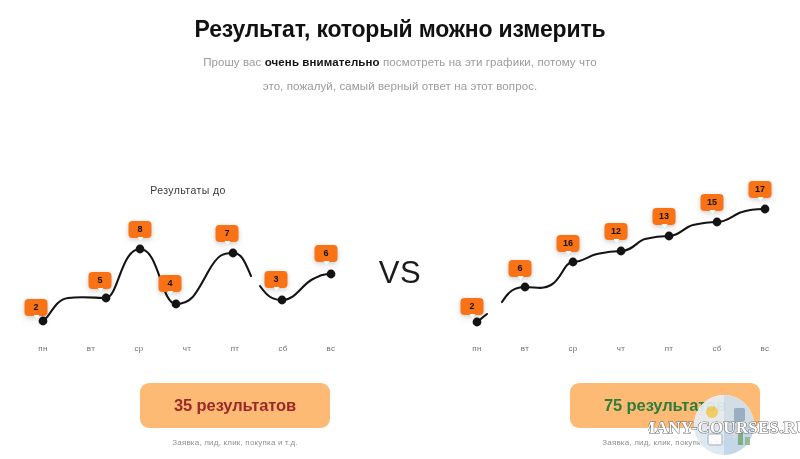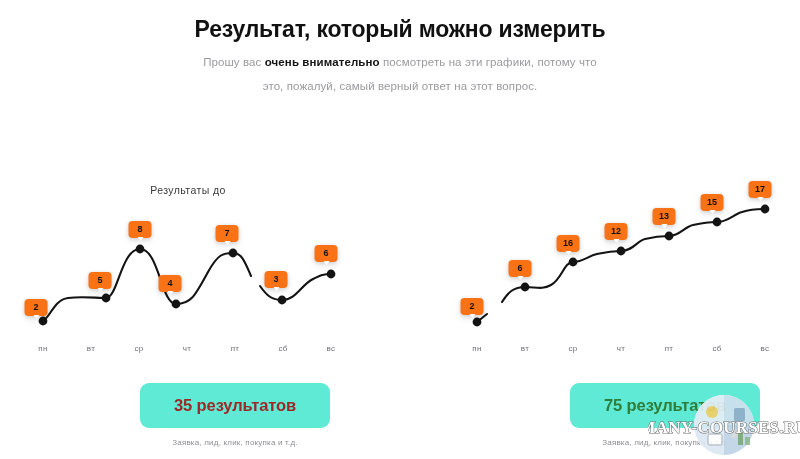--- a/index.html
+++ b/index.html
@@ -156,21 +156,21 @@
     width: 290px;
     text-align: center;
   }
   .result-block.left  { left: 90px; }
   .result-block.right { left: 520px; }
 
   .result-badge {
     width: 190px;
     height: 45px;
     margin: 0 auto;
-    background: #5eead4;
+    background: #fdba74;
     border-radius: 9px;
     display: flex;
     align-items: center;
     justify-content: center;
     font-size: 16.5px;
     font-weight: bold;
     letter-spacing: -0.1px;
   }
   .result-caption {
     margin-top: 10px;
@@ -319,20 +319,21 @@
         <span class="axis-tick" style="left:73px;">вт</span>
         <span class="axis-tick" style="left:121px;">ср</span>
         <span class="axis-tick" style="left:169px;">чт</span>
         <span class="axis-tick" style="left:217px;">пт</span>
         <span class="axis-tick" style="left:265px;">сб</span>
         <span class="axis-tick" style="left:313px;">вс</span>
       </div>
     </div>
   </div>
 
+  <div class="vs">VS</div>
 
   <div class="result-block left">
     <div class="result-badge" style="color:#9c2828;">35 результатов</div>
     <div class="result-caption">Заявка, лид, клик, покупка и т.д.</div>
   </div>
 
   <div class="result-block right">
     <div class="result-badge" style="color:#2f7d3a;">75 результатов</div>
     <div class="result-caption">Заявка, лид, клик, покупка и т.д.</div>
   </div>

